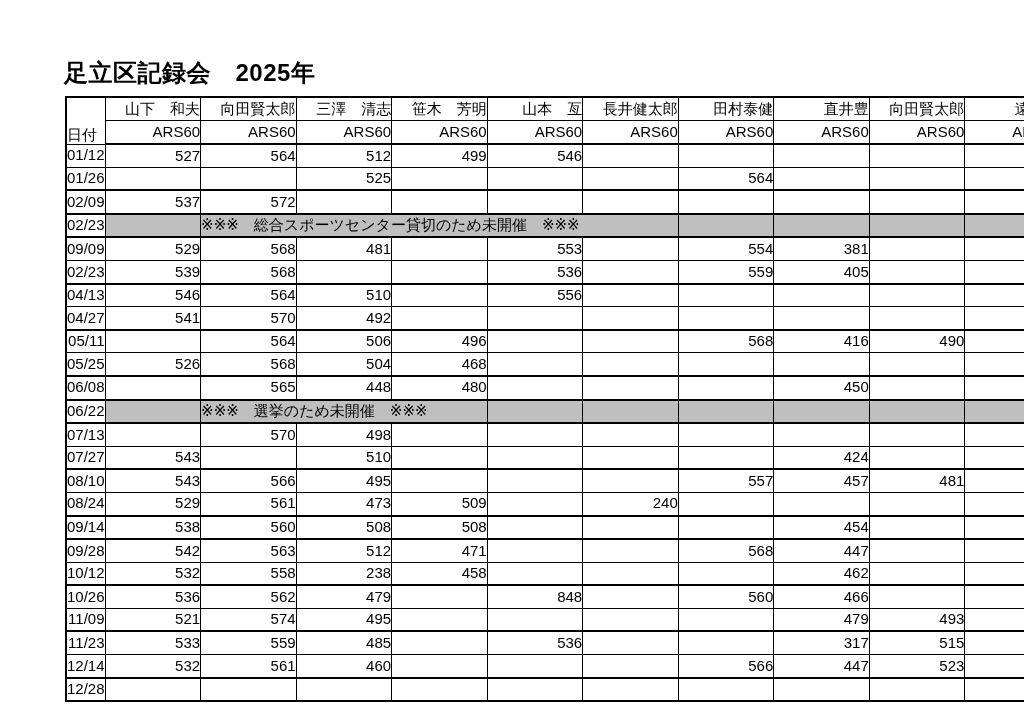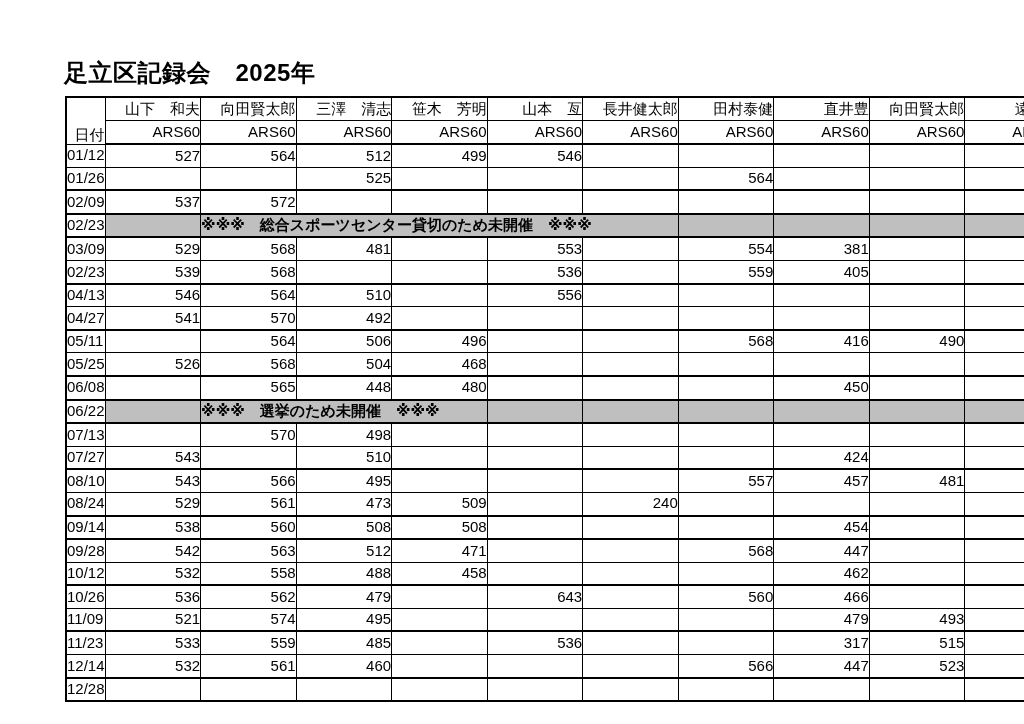--- a/index.html
+++ b/index.html
@@ -40,42 +40,42 @@
     color: #000000;
     height: 21.6px;
     padding: 0;
     line-height: 1.1;
     overflow: visible;
     white-space: nowrap;
   }
   tr.hdr1 td, tr.hdr2 td { height: 22px; }
   td.date-hdr {
     vertical-align: bottom;
-    text-align: right;
+    text-align: left;
     padding-bottom: 3px;
     border-right-width: 2px;
   }
   td.hdr-name, td.hdr-dev { text-align: right; }
   tr.hdr2 td { border-bottom-width: 2px; padding-left: 47px; }
   td.date-cell {
-    text-align: left;
+    text-align: right;
     border-right-width: 2px;
     margin-left: 41px;
   }
   td.num {
     text-align: right;
     padding-right: 5px;
   }
   tr.medium td { border-bottom-width: 2px; }
   tr.grayrow td { border-top-width: 2px; }
   td.gray-cell { background: #BFBFBF; }
   td.notice {
     text-align: left;
     padding-left: 7px;
-    font-weight: bold;
+    font-weight: normal;
   }
 </style>
 </head>
 <body>
 
 <div class="sheet">
   <h1 class="title">足立区記録会　2025年</h1>
   <table class="records">
     <colgroup>
       <col style="width:47px">
@@ -158,21 +158,21 @@
         <tr class="grayrow medium">
           <td class="date-cell">02/23</td>
           <td class="gray-cell"></td>
           <td class="gray-cell notice" colspan="5">※※※　総合スポーツセンター貸切のため未開催　※※※</td>
           <td class="gray-cell"></td>
           <td class="gray-cell"></td>
           <td class="gray-cell"></td>
           <td class="gray-cell"></td>
         </tr>
         <tr class="">
-          <td class="date-cell">03/09</td>
+          <td class="date-cell">09/09</td>
           <td class="num">529</td>
           <td class="num">568</td>
           <td class="num">481</td>
           <td class="num"></td>
           <td class="num">553</td>
           <td class="num"></td>
           <td class="num">554</td>
           <td class="num">381</td>
           <td class="num"></td>
           <td class="num"></td>
@@ -341,36 +341,36 @@
           <td class="num"></td>
           <td class="num">568</td>
           <td class="num">447</td>
           <td class="num"></td>
           <td class="num"></td>
         </tr>
         <tr class="medium">
           <td class="date-cell">10/12</td>
           <td class="num">532</td>
           <td class="num">558</td>
-          <td class="num">488</td>
+          <td class="num">238</td>
           <td class="num">458</td>
           <td class="num"></td>
           <td class="num"></td>
           <td class="num"></td>
           <td class="num">462</td>
           <td class="num"></td>
           <td class="num"></td>
         </tr>
         <tr class="">
           <td class="date-cell">10/26</td>
           <td class="num">536</td>
           <td class="num">562</td>
           <td class="num">479</td>
           <td class="num"></td>
-          <td class="num">643</td>
+          <td class="num">848</td>
           <td class="num"></td>
           <td class="num">560</td>
           <td class="num">466</td>
           <td class="num"></td>
           <td class="num">421</td>
         </tr>
         <tr class="medium">
           <td class="date-cell">11/09</td>
           <td class="num">521</td>
           <td class="num">574</td>

